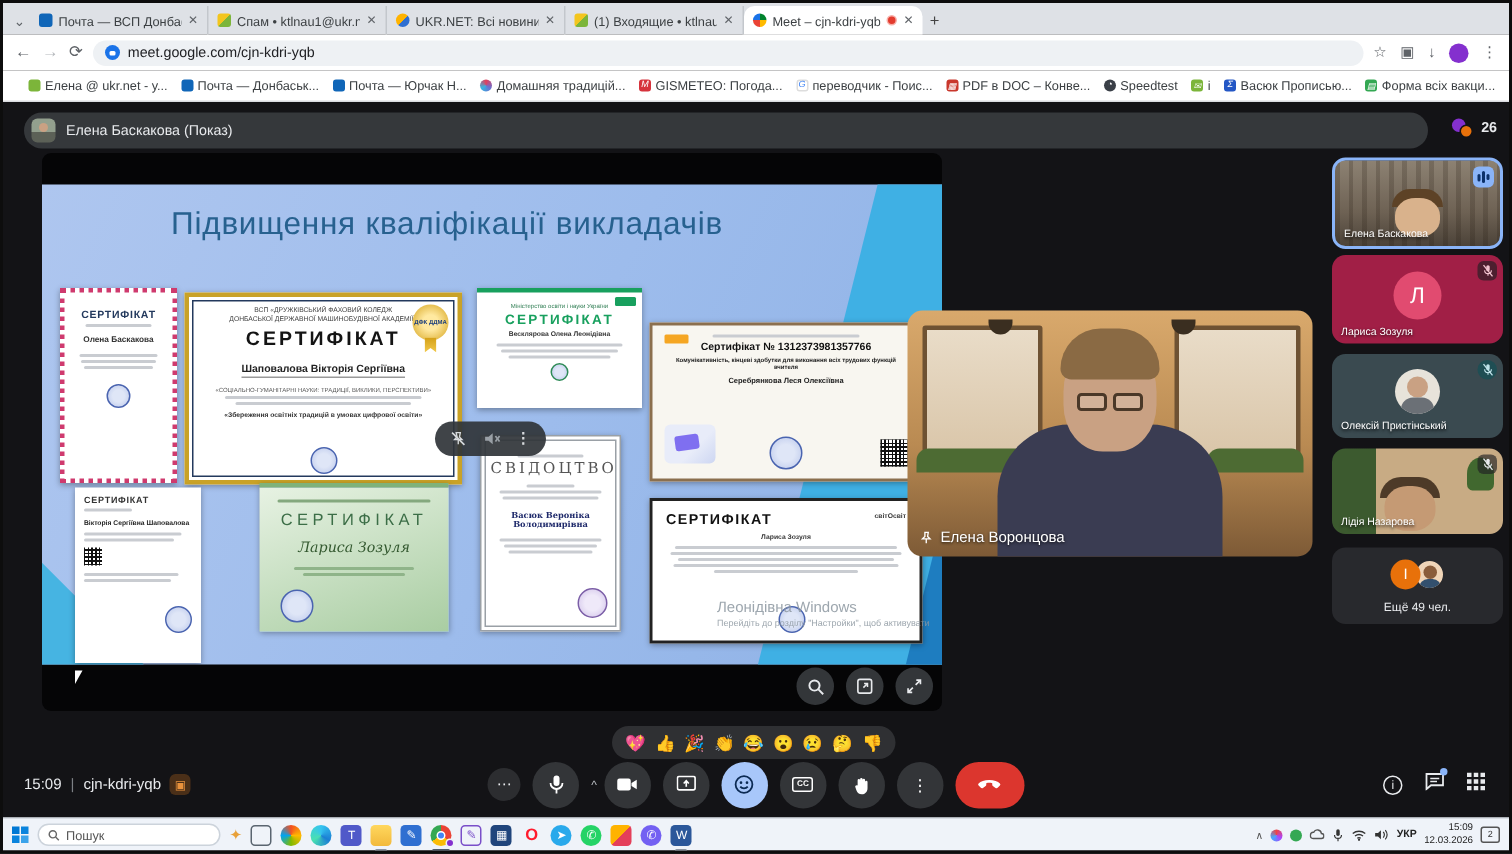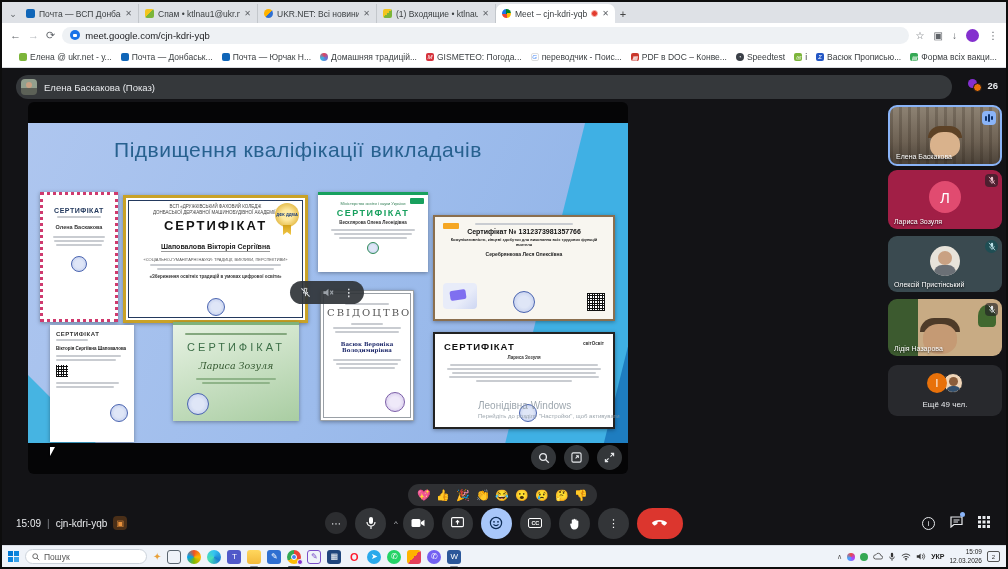--- a/index.html
+++ b/index.html
@@ -462,20 +462,41 @@
             </svg>
         </div>
         <div class="sc-btn">
           <svg width="11" height="11" viewBox="0 0 12 12">
               <path d="M7.5 1.5h3v3M4.5 10.5h-3v-3M10.5 1.5L7 5M1.5 10.5L5 7" stroke="#e8eaed" fill="none" stroke-width="1.2"></path>
             </svg>
         </div>
       </div>
     </div>
 
+    <div class="presenter">
+      <div class="pr-win w1"></div>
+      <div class="pr-win w2"></div>
+      <div class="pr-plant"></div>
+      <div class="pr-plant p2"></div>
+      <div class="pr-lamp" style="left:54px"></div>
+      <div class="pr-lamp" style="left:176px"></div>
+      <div class="pr-person"></div>
+      <div class="pr-head"></div>
+      <div class="pr-hair"></div>
+      <div class="pr-glasses">
+          <i></i>
+          <i></i>
+        </div>
+      <div class="nameplate">
+        <svg width="9" height="9" viewBox="0 0 10 10">
+            <path d="M4 1h2.5L6 4l1.8 1.8H2.2L4 4zM5 6v3" stroke="#fff" fill="none" stroke-width="1"></path>
+          </svg>
+        <span>Елена Воронцова</span>
+      </div>
+    </div>
 
     <div class="tile t1">
       <div class="books"></div>
       <div class="hair"></div>
       <div class="head"></div>
       <div class="spk">
           <i style="height:5px"></i>
           <i style="height:8px"></i>
           <i style="height:4px"></i>
         </div>

